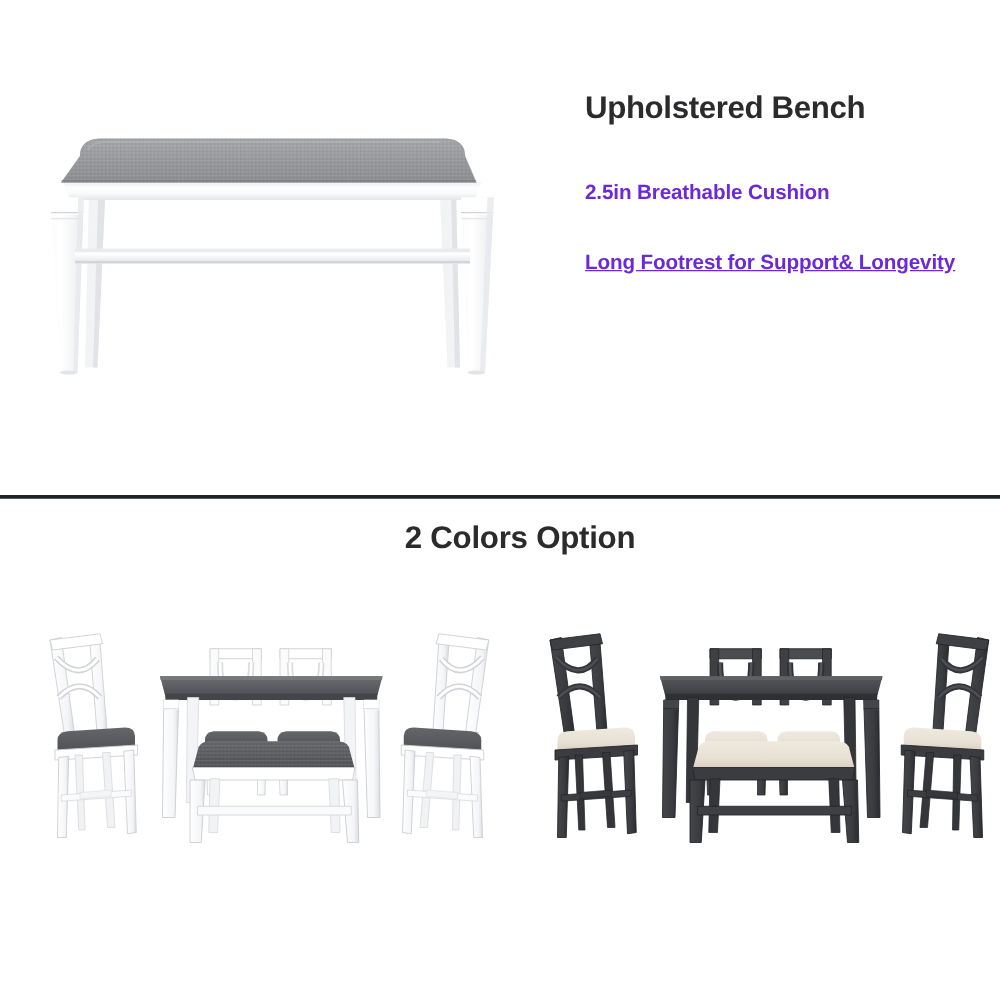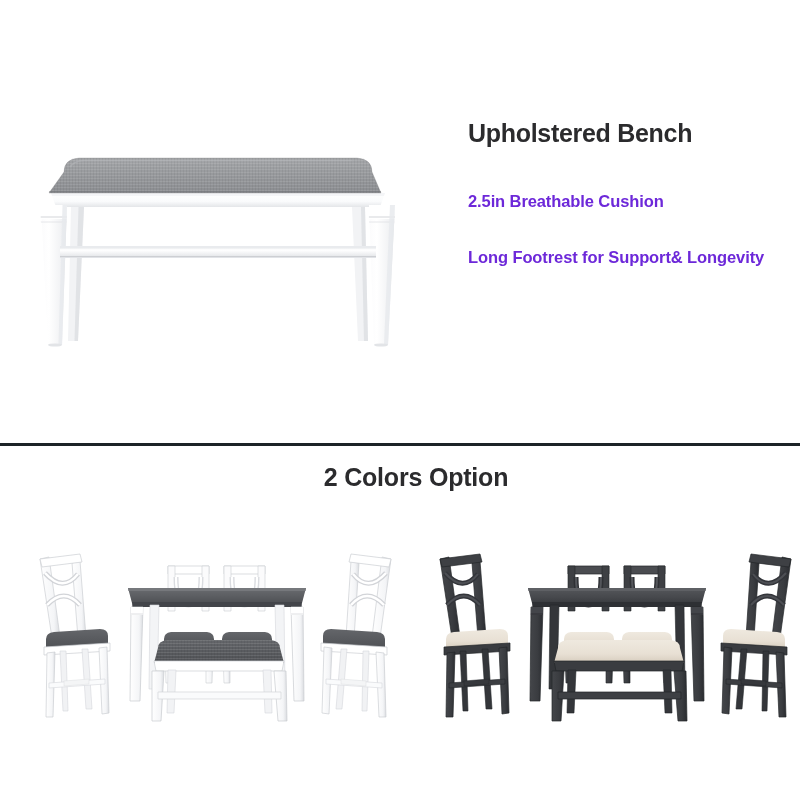--- a/index.html
+++ b/index.html
@@ -1,37 +1,37 @@
 <!DOCTYPE html>
 <html><head>
 <meta charset="utf-8">
 <style>
   html,body{margin:0;padding:0;}
   body{
     width:800px;height:800px;background:#ffffff;
     font-family:"Liberation Sans", sans-serif;
     overflow:hidden;position:relative;
   }
-  .page{position:relative;width:800px;height:672px;background:#fff;margin-top:47px;}
+  .page{position:relative;width:800px;height:672px;background:#fff;}
 
   
   .top-section{position:absolute;left:0;top:0;width:800px;height:398px;}
 
   .bench-figure{position:absolute;left:18px;top:98px;width:400px;height:210px;}
 
   .copy-block{position:absolute;left:468px;top:72px;width:320px;}
   .headline{
     font-size:25px;font-weight:bold;color:#2b2b2d;
     letter-spacing:-0.3px;line-height:1.15;margin:0 0 42px 0;
   }
   .feature-line{
     font-size:16.5px;font-weight:bold;color:#6d28d9;
     letter-spacing:-0.1px;line-height:1.45;margin:0 0 32px 0;
   }
-  .feature-line:last-child{margin-bottom:0;}
+  .feature-line:last-child{margin-bottom:0;text-decoration:underline;}
 
   
   .divider{
     position:absolute;left:0;top:396px;width:800px;height:3px;
     background:#1d2327;
   }
 
   
   .bottom-section{position:absolute;left:16px;top:399px;width:800px;height:401px;}
   .section-title{

